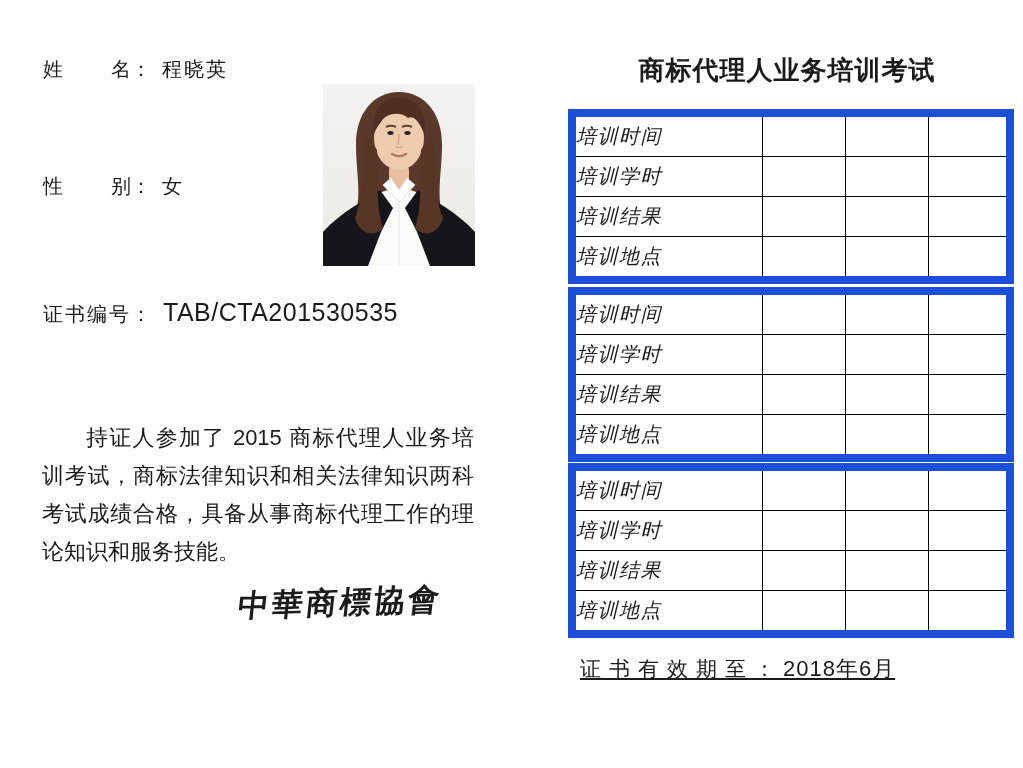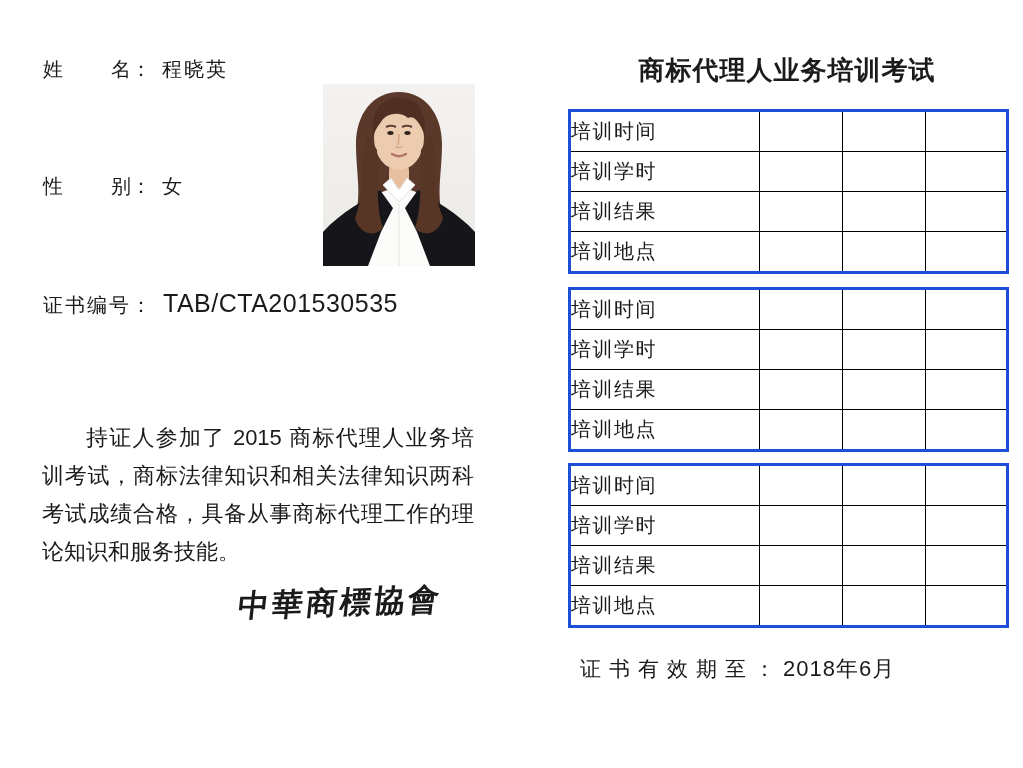--- a/index.html
+++ b/index.html
@@ -13,21 +13,21 @@
   }
 
   
   .field{
     position:absolute;left:43px;
     display:flex;align-items:baseline;
     font-size:20px;line-height:26px;white-space:nowrap;
   }
   .f-name{top:56px;}
   .f-gender{top:173px;}
-  .f-cert{top:290px;}
+  .f-cert{top:299px;}
   .lbl-spread{
     display:inline-flex;justify-content:space-between;
     width:88px;
   }
   .lbl-cert{letter-spacing:2px;}
   .colon{display:inline-block;}
   .value-cjk{margin-left:11px;letter-spacing:2px;}
   .value-latin{
     margin-left:12px;
     font-size:25px;
@@ -68,39 +68,40 @@
   
   .r-title{
     position:absolute;left:568px;top:55px;width:438px;
     text-align:center;
     font-size:26px;font-weight:700;letter-spacing:1px;line-height:30px;
   }
   table.training{
     position:absolute;left:568px;
     width:438px;
     border-collapse:collapse;table-layout:fixed;
-    border:3px solid #1d4ed8;
+    border:8px solid #1d4ed8;
+    font-style:italic;
   }
   .tb1{top:109px;}
   .tb2{top:287px;}
   .tb3{top:463px;}
   table.training td{
     border:1px solid #000;
     height:39px;
     padding:0;
   }
   td.row-label{
     padding-left:11px;
     font-size:20px;letter-spacing:1.5px;
     white-space:nowrap;
   }
   .validity{
     position:absolute;left:580px;top:655px;
     display:flex;align-items:flex-end;
-    line-height:28px;white-space:nowrap;
+    line-height:28px;white-space:nowrap;text-decoration:underline;
   }
   .validity .v-label{font-size:21px;letter-spacing:8px;}
   .validity .v-value{font-size:22px;letter-spacing:1px;}
 </style>
 </head>
 <body>
 
 <div class="page">
 
   <div class="field f-name">

